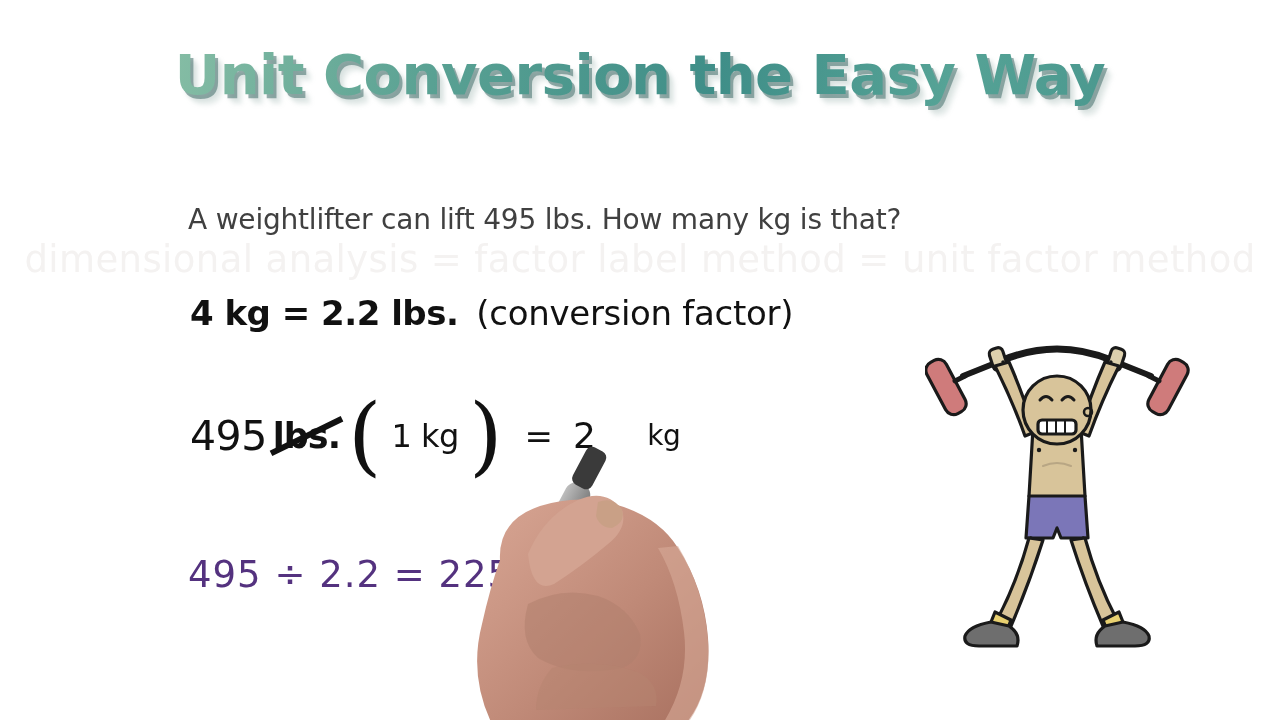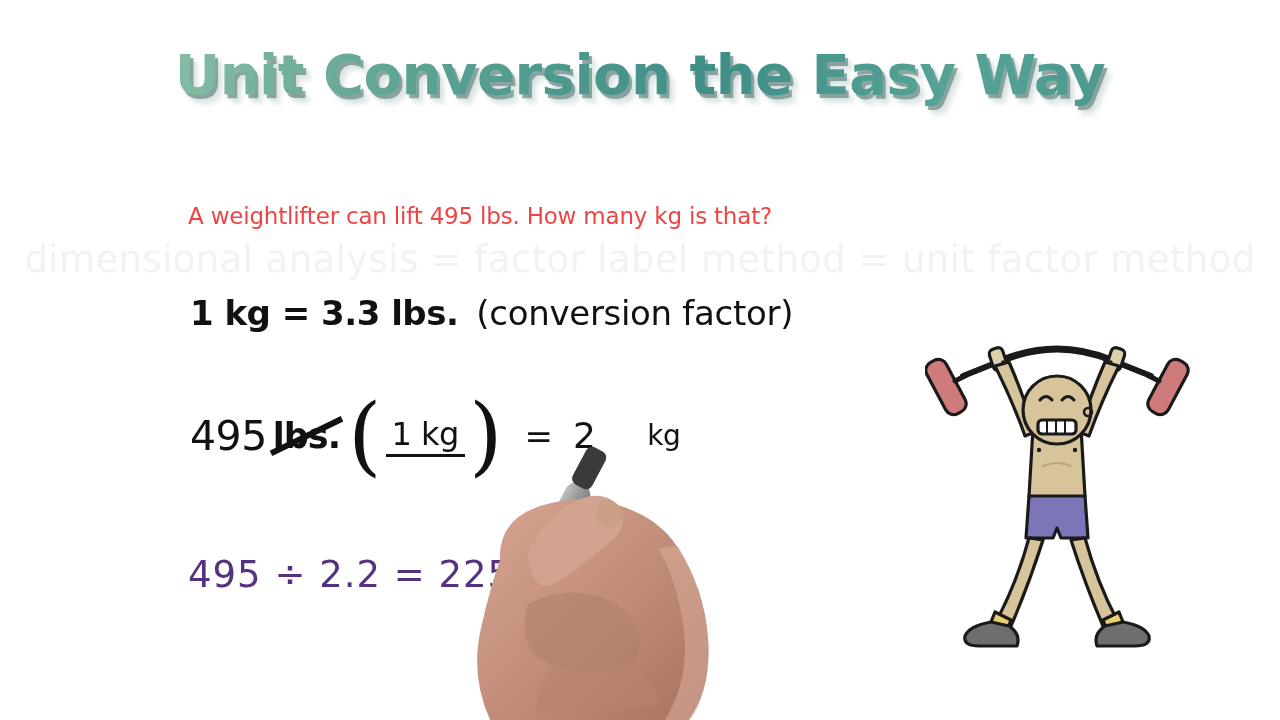--- a/index.html
+++ b/index.html
@@ -49,22 +49,22 @@
     color: #f4f2f1;
     letter-spacing: 0.4px;
   }
 
   
   #question {
     position: absolute;
     left: 188px;
     top: 203px;
     font-family: "DejaVu Sans", sans-serif;
-    font-size: 23px;
-    color: #ef4444;
+    font-size: 28px;
+    color: #404040;
     white-space: nowrap;
     letter-spacing: -0.2px;
   }
 
   
   #factor-line {
     position: absolute;
     left: 190px;
     top: 293px;
     white-space: nowrap;
@@ -112,21 +112,21 @@
   .paren {
     font-size: 86px;
     font-weight: 300;
     line-height: 0.74;
     margin: 0 2px 0 8px;
     font-family: "DejaVu Serif", serif;
   }
   .paren.right { margin: 0 0 0 2px; }
   .fraction {
     display: inline-flex;
-    flex-direction: column;
+    flex-direction: row;
     align-items: flex-end;
     justify-content: center;
     padding: 0 2px;
   }
   .fraction .numer,
   .fraction .denom {
     font-size: 32px;
     letter-spacing: -0.5px;
     padding: 1px 6px;
   }
@@ -185,21 +185,21 @@
 
 <div id="stage">
 
   <div id="title">Unit Conversion the Easy Way</div>
 
   <div id="watermark">dimensional analysis = factor label method = unit factor method</div>
 
   <div id="question">A weightlifter can lift 495 lbs.  How many kg is that?</div>
 
   <div id="factor-line">
-    <span class="bold">1 kg = 3.3 lbs.</span><span class="note">(conversion factor)</span>
+    <span class="bold">4 kg = 2.2 lbs.</span><span class="note">(conversion factor)</span>
   </div>
 
   <div id="equation">
     <span class="eq-num">495</span>
     <span class="struck">lbs.</span>
     <span class="paren">(</span>
     <span class="fraction">
       <span class="numer">1 kg</span>
       <span class="bar"></span>
     </span>

